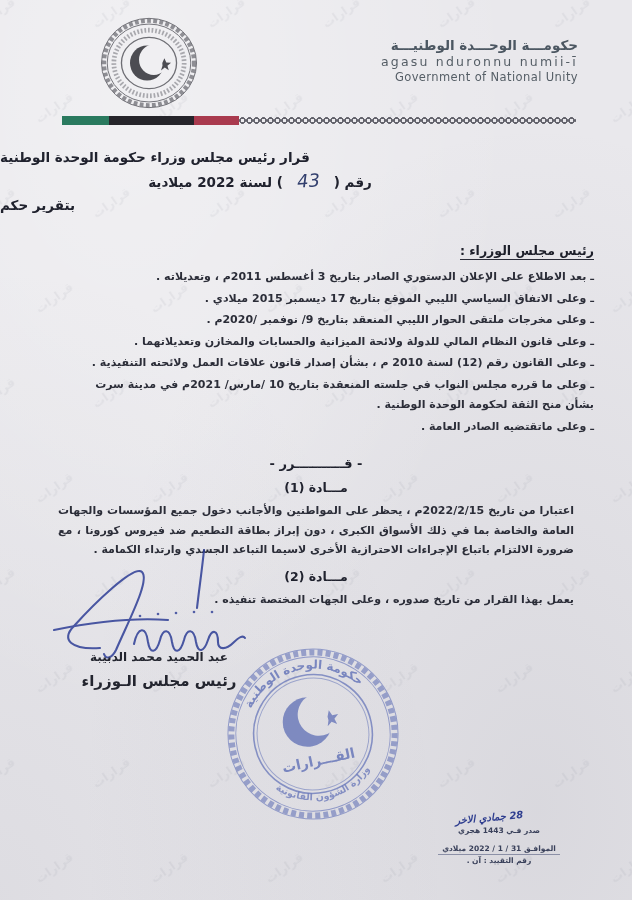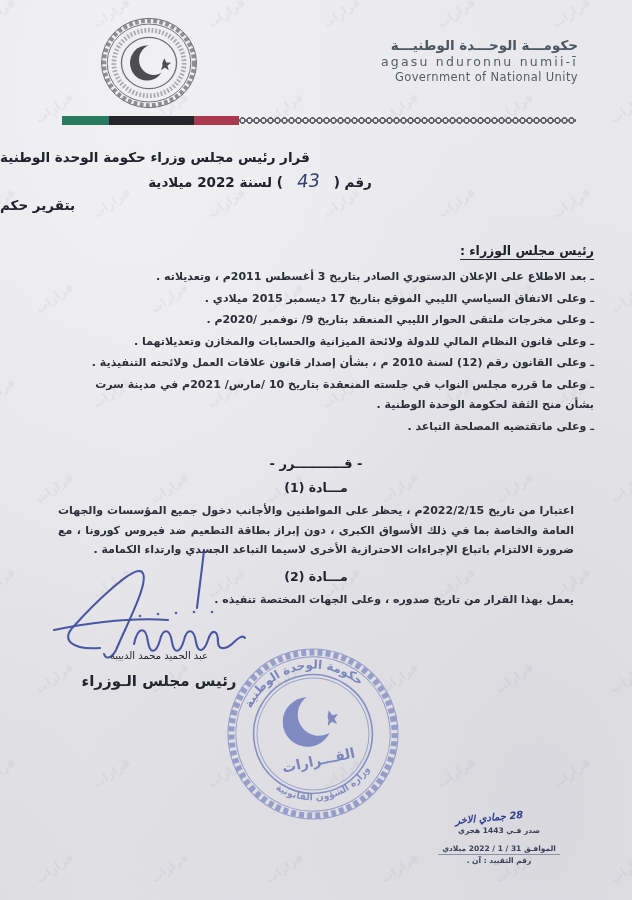--- a/index.html
+++ b/index.html
@@ -54,21 +54,21 @@
   
   .decision{left:58px;top:456px;width:516px;direction:rtl;}
   .decided{text-align:center;font-size:13px;font-weight:bold;color:#20222e;}
   .art-h{text-align:center;font-size:12.5px;font-weight:bold;color:#20222e;margin-top:9px;}
   .art-p{font-size:11px;font-weight:bold;color:#2b2d38;line-height:19.5px;text-align:justify;margin:6px 0 0 0;}
   .art-p.single{text-align:right;}
 
   
   .sig-block{left:36px;top:548px;width:260px;height:160px;}
   .sig-svg{position:absolute;left:0;top:0;width:250px;height:118px;}
-  .sig-name{position:absolute;left:18px;top:102px;width:210px;text-align:center;font-size:10px;font-weight:normal;color:#23252f;direction:rtl;}
+  .sig-name{position:absolute;left:18px;top:102px;width:210px;text-align:center;font-size:12px;font-weight:bold;color:#23252f;direction:rtl;}
   .sig-title{position:absolute;left:18px;top:124px;width:210px;text-align:center;font-size:15px;font-weight:bold;color:#23252f;direction:rtl;}
 
   
   .stamp{left:224px;top:645px;width:178px;height:178px;transform:rotate(-12deg);opacity:.88;}
 
   
   .footer{right:48px;top:806px;width:170px;direction:rtl;text-align:center;}
   .fw-hand{font-size:10px;font-weight:bold;font-style:italic;color:#2f3e8f;transform:rotate(-5deg);display:inline-block;margin-right:20px;}
   .f-line{font-size:7.5px;font-weight:bold;color:#39405a;line-height:11px;}
   .f-line.u{border-bottom:.5px solid rgba(60,70,110,.5);display:inline-block;padding:0 4px;}
@@ -185,21 +185,21 @@
   </section>
 
   <section class="layer preamble">
     <div class="ph">رئيس مجلس الوزراء :</div>
     <div class="pit">ـ بعد الاطلاع على الإعلان الدستوري الصادر بتاريخ 3 أغسطس 2011م ، وتعديلاته .</div>
     <div class="pit">ـ وعلى الاتفاق السياسي الليبي الموقع بتاريخ 17 ديسمبر 2015 ميلادي .</div>
     <div class="pit">ـ وعلى مخرجات ملتقى الحوار الليبي المنعقد بتاريخ 9/ نوفمبر /2020م .</div>
     <div class="pit">ـ وعلى قانون النظام المالي للدولة ولائحة الميزانية والحسابات والمخازن وتعديلاتهما .</div>
     <div class="pit">ـ وعلى القانون رقم (12) لسنة 2010 م ، بشأن إصدار قانون علاقات العمل ولائحته التنفيذية .</div>
     <div class="pit">ـ وعلى ما قرره مجلس النواب في جلسته المنعقدة بتاريخ 10 /مارس/ 2021م في مدينة سرت بشأن منح الثقة لحكومة الوحدة الوطنية .</div>
-    <div class="pit">ـ وعلى ماتقتضيه المصلحة التباعد .</div>
+    <div class="pit">ـ وعلى ماتقتضيه الصادر العامة .</div>
   </section>
 
   <section class="layer decision">
     <div class="decided">- قـــــــــــرر -</div>
 
     <div class="art-h">مـــادة (1)</div>
     <p class="art-p"><b>اعتبارا من تاريخ 2022/2/15م</b><span> ، </span><b>يحظر</b><span> على المواطنين والأجانب دخول جميع المؤسسات والجهات العامة والخاصة بما في ذلك الأسواق الكبرى ، دون إبراز بطاقة التطعيم ضد فيروس كورونا ، مع ضرورة الالتزام باتباع الإجراءات الاحترازية الأخرى لاسيما التباعد الجسدي وارتداء الكمامة .</span></p>
 
     <div class="art-h">مـــادة (2)</div>
     <p class="art-p single"><b>يعمل</b><span> بهذا القرار من تاريخ صدوره ، وعلى الجهات المختصة تنفيذه .</span></p>

